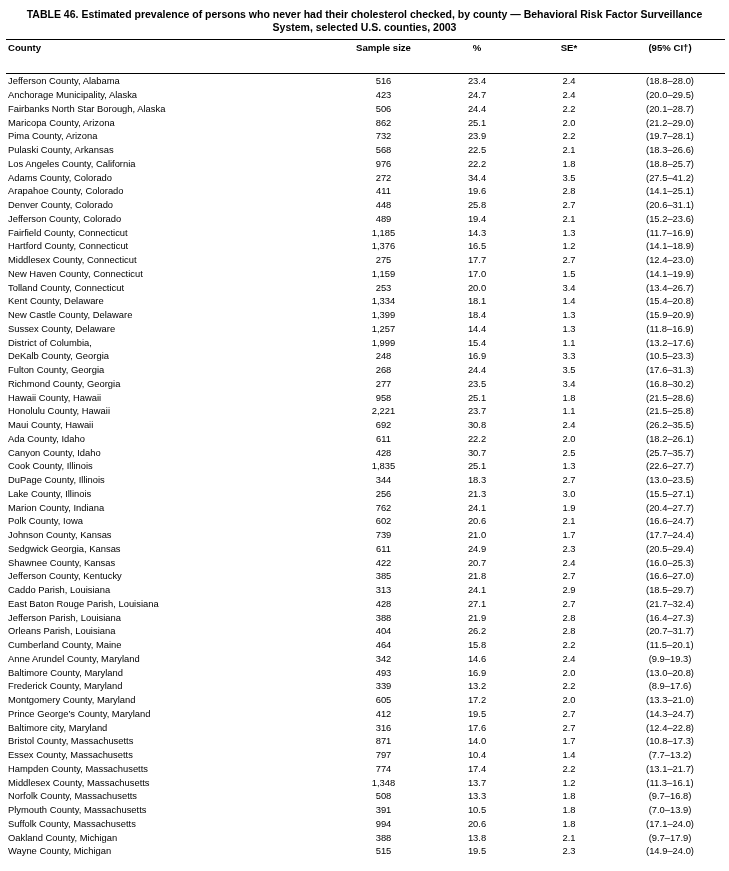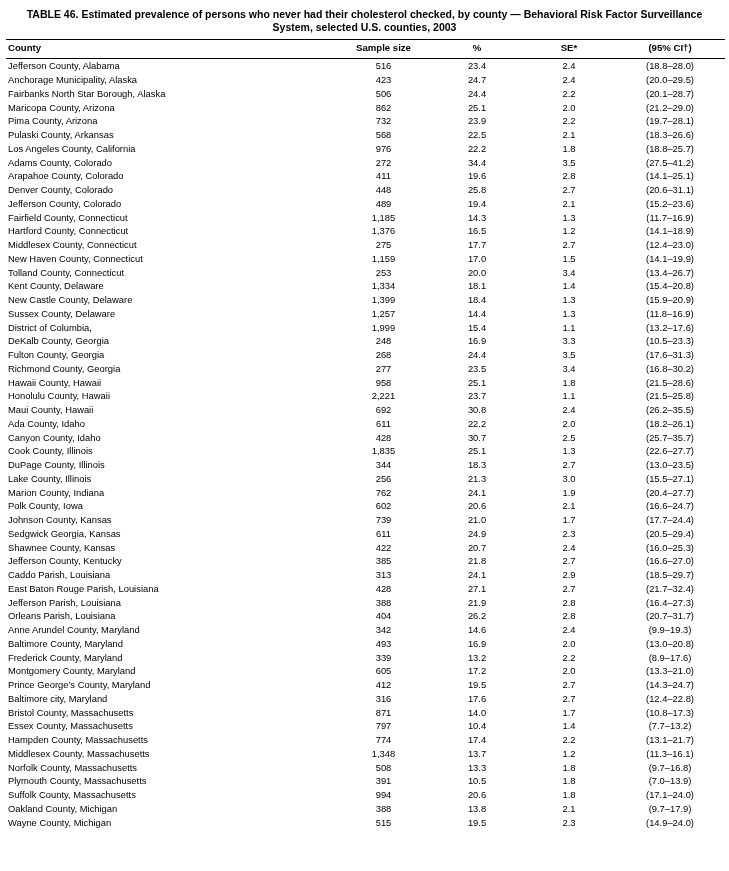--- a/index.html
+++ b/index.html
@@ -27,21 +27,21 @@
   }
   table.data {
     width: 100%;
     border-collapse: collapse;
     font-size: 9.4px;
     table-layout: fixed;
   }
   table.data thead th {
     font-weight: bold;
     font-size: 9.6px;
-    padding: 2px 2px 5px 2px;
+    padding: 2px 2px 20px 2px;
     border-top: 1.1px solid #000;
     border-bottom: 1.1px solid #000;
     vertical-align: bottom;
     white-space: nowrap;
   }
   th.c-county, td.c-county {
     text-align: left;
     width: 330px;
     padding-left: 4px;
   }
@@ -374,20 +374,27 @@
           <td class="c-ci">(16.4–27.3)</td>
         </tr>
         <tr>
           <td class="c-county">Orleans Parish, Louisiana</td>
           <td class="c-sample">404</td>
           <td class="c-pct">26.2</td>
           <td class="c-se">2.8</td>
           <td class="c-ci">(20.7–31.7)</td>
         </tr>
         <tr>
+          <td class="c-county">Cumberland County, Maine</td>
+          <td class="c-sample">464</td>
+          <td class="c-pct">15.8</td>
+          <td class="c-se">2.2</td>
+          <td class="c-ci">(11.5–20.1)</td>
+        </tr>
+        <tr>
           <td class="c-county">Anne Arundel County, Maryland</td>
           <td class="c-sample">342</td>
           <td class="c-pct">14.6</td>
           <td class="c-se">2.4</td>
           <td class="c-ci">(9.9–19.3)</td>
         </tr>
         <tr>
           <td class="c-county">Baltimore County, Maryland</td>
           <td class="c-sample">493</td>
           <td class="c-pct">16.9</td>

